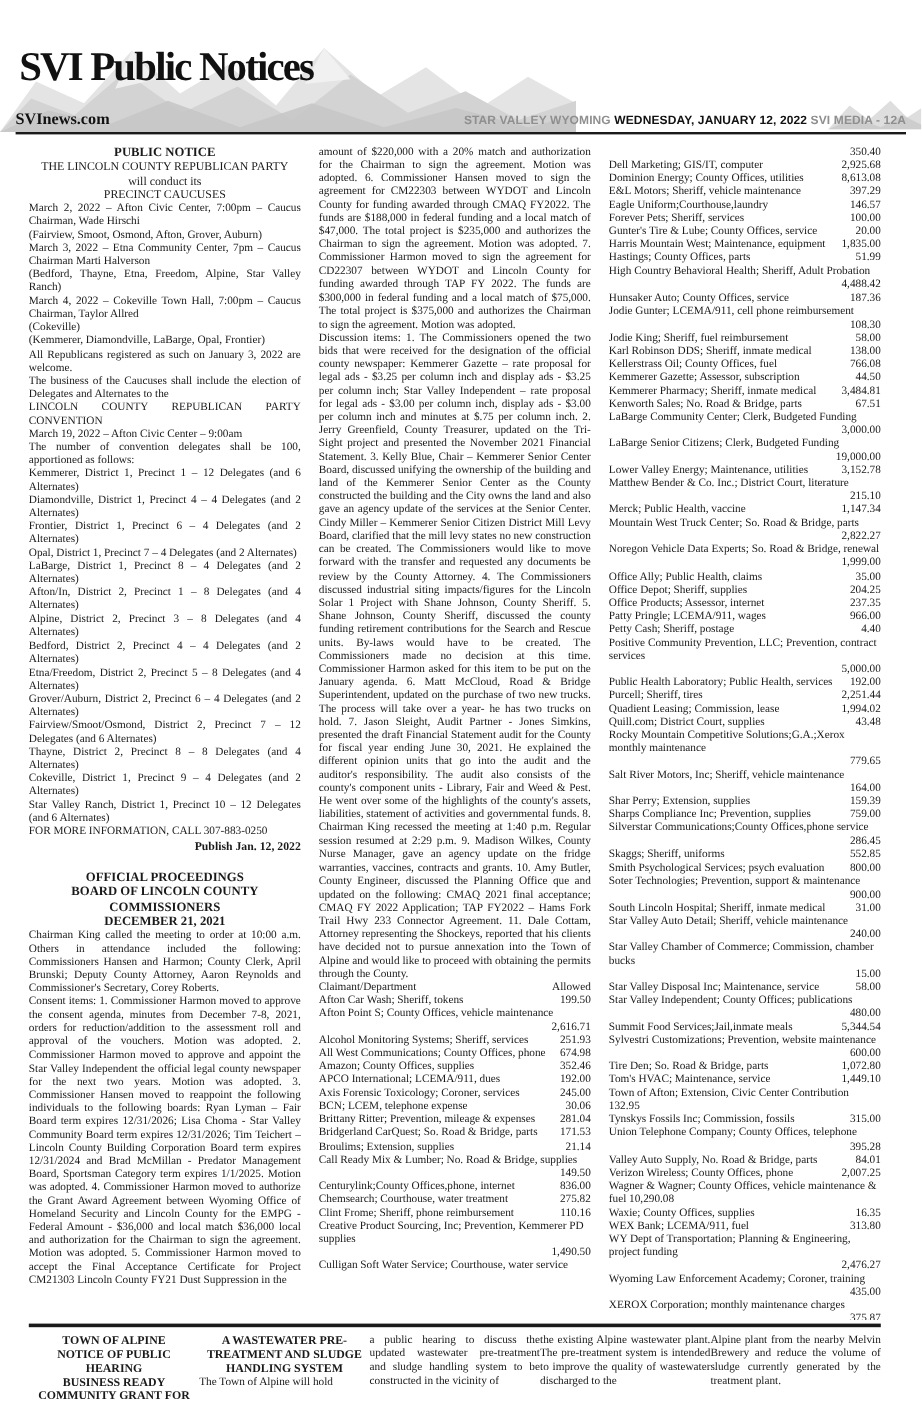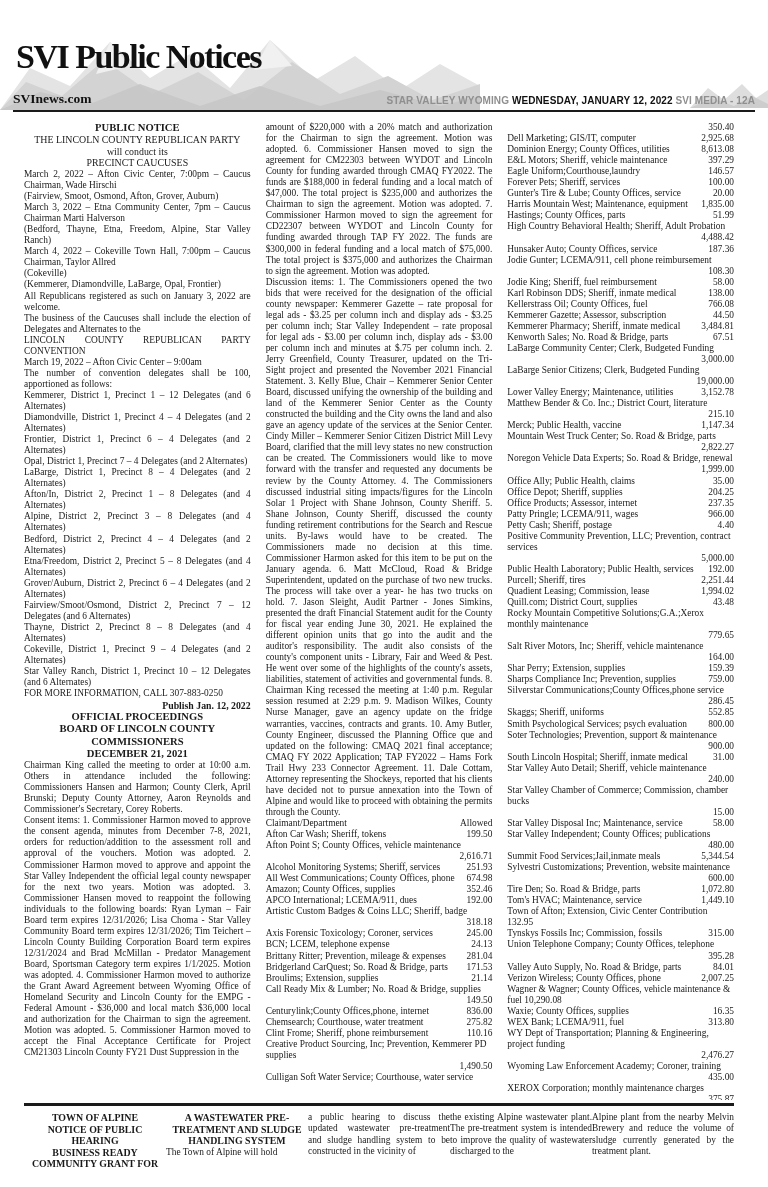--- a/index.html
+++ b/index.html
@@ -17,21 +17,21 @@
   .dl-gray{color:#8f8f8f;font-weight:bold;}
   .dl-date{color:#111;font-weight:bold;}
   .mast-rule{position:absolute;left:13px;right:13px;top:110px;height:2px;background:#1a1a1a;}
   
   .cols{display:flex;gap:15px;margin:9px 34px 0 24px;height:978px;overflow:hidden;}
   .col{flex:1 1 0;min-width:0;font-size:9.4px;line-height:11.05px;}
   .h-bold{font-weight:bold;text-align:center;font-size:10.6px;line-height:12.2px;}
   .h-reg{text-align:center;font-size:9.9px;line-height:11.6px;}
   .para{margin:0;text-align:justify;}
   .publish{font-weight:bold;text-align:right;font-size:9.8px;margin:1px 0 0 0;}
-  .section-gap{}
+  .section-gap{margin-top:15px;}
   
   .claim-row{display:flex;flex-wrap:wrap;align-items:baseline;}
   .cname{text-align:left;}
   .amt{margin-left:auto;white-space:nowrap;padding-left:5px;}
   .carry-row{text-align:right;}
   
   .bottom-rule{position:absolute;left:24px;right:34px;top:1103px;height:3px;background:#1a1a1a;}
   .bottom{position:absolute;left:24px;right:34px;top:1112px;display:flex;}
   .bcol{flex:1 1 0;min-width:0;font-size:9.4px;line-height:11.3px;}
   .bhead{font-weight:bold;text-align:center;font-size:9.9px;line-height:11.6px;}
@@ -148,33 +148,29 @@
           <div class="claim-row">
             <span class="cname">Amazon; County Offices, supplies</span>
             <span class="amt">352.46</span>
           </div>
 
           <div class="claim-row">
             <span class="cname">APCO International; LCEMA/911, dues</span>
             <span class="amt">192.00</span>
           </div>
 
-          <div class="claim-row">
-            <span class="cname">Artistic Custom Badges &amp; Coins LLC; Sheriff, badge</span>
-            <span class="amt">318.18</span>
-          </div>
 
           <div class="claim-row">
             <span class="cname">Axis Forensic Toxicology; Coroner, services</span>
             <span class="amt">245.00</span>
           </div>
 
           <div class="claim-row">
             <span class="cname">BCN; LCEM, telephone expense</span>
-            <span class="amt">24.13</span>
+            <span class="amt">30.06</span>
           </div>
 
           <div class="claim-row">
             <span class="cname">Brittany Ritter; Prevention, mileage &amp; expenses</span>
             <span class="amt">281.04</span>
           </div>
 
           <div class="claim-row">
             <span class="cname">Bridgerland CarQuest; So. Road &amp; Bridge, parts</span>
             <span class="amt">171.53</span>

